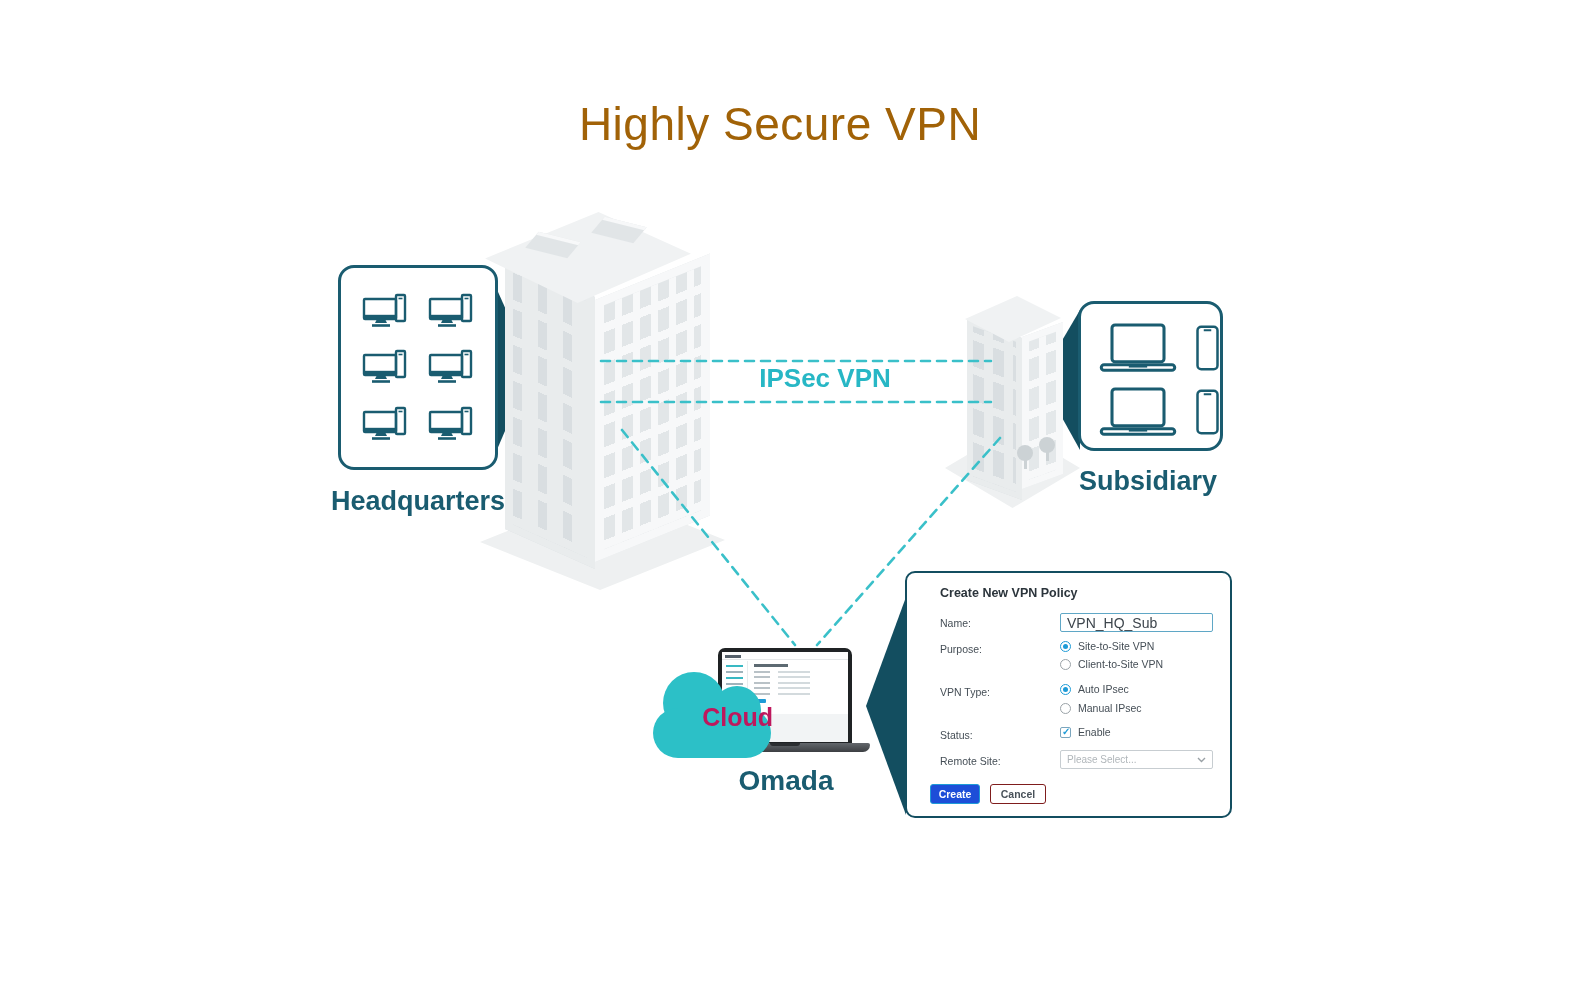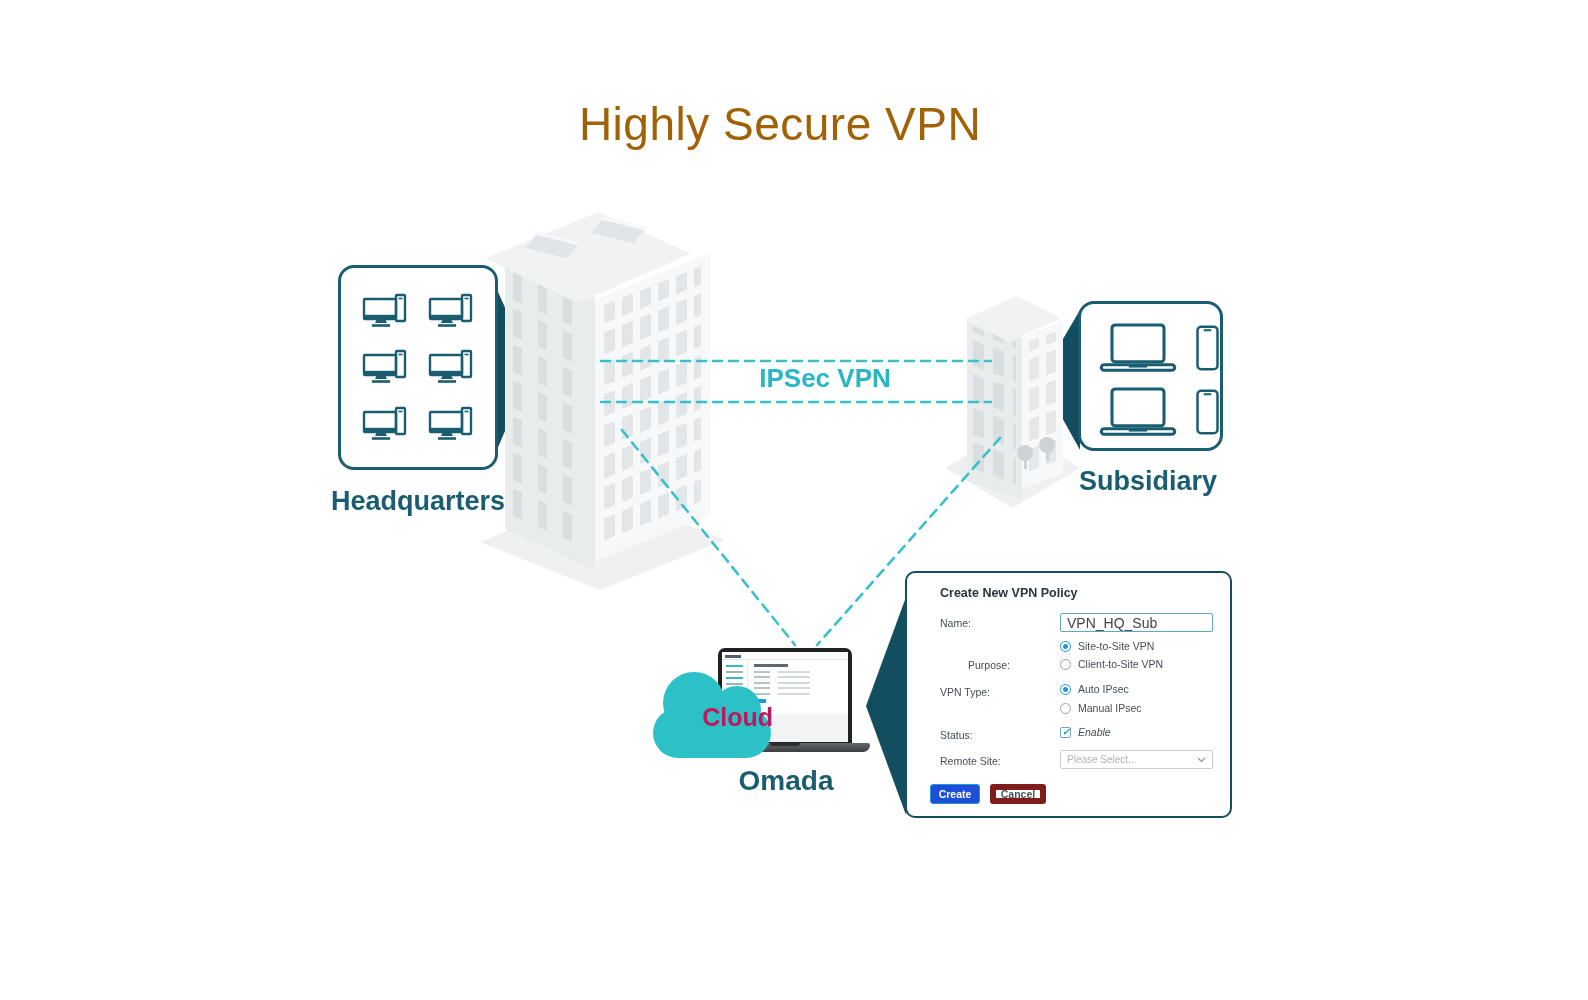--- a/index.html
+++ b/index.html
@@ -117,21 +117,21 @@
   .radio.on::after { content:""; position:absolute; left:2px; top:2px; width:5px; height:5px; border-radius:50%; background:#1e9bd7; }
   .check-row { position:absolute; left:153px; display:flex; align-items:center; gap:7px; }
   .checkbox { width:11px; height:11px; border:1px solid #7ba6be; border-radius:2px; background:#fff; position:relative; }
   .checkbox.on::after { content:"\2713"; position:absolute; left:1px; top:-2px; font-size:10px; font-weight:700; color:#1e9bd7; }
   .dlg-select { position:absolute; left:153px; top:177px; width:153px; height:19px; border:1px solid #c7cdd1;
     border-radius:2px; display:flex; align-items:center; padding:0 6px; color:#b0b6ba; font-size:10px; background:#fff; }
   .dlg-select .chev { margin-left:auto; color:#9aa1a6; }
   .btn { position:absolute; top:211px; height:20px; border-radius:3px; font-size:10.5px; font-weight:700;
     display:flex; align-items:center; justify-content:center; cursor:default; font-family:"Liberation Sans",sans-serif; }
   .btn-create { left:23px; width:50px; background:#1d4ed8; color:#fff; border:1px solid #1e9bd7; }
-  .btn-cancel { left:83px; width:56px; background:#fff; color:#49525a; border:6px solid #7f1d1d; }
+  .btn-cancel { left:83px; width:56px; background:#fff; color:#49525a; border:1px solid #7f1d1d; }
 </style>
 </head>
 <body>
 
 <div id="canvas">
 
   <div class="main-title">Highly Secure VPN</div>
 
   <div class="pointer" style="left:490px; top:272px;">
     <svg width="44" height="196" viewBox="0 0 44 196">
@@ -324,42 +324,42 @@
         <polygon points="42,2 2,111 42,220" fill="#134e60"></polygon>
       </svg>
   </div>
 
   <div class="dialog">
     <div class="dlg-title">Create New VPN Policy</div>
 
     <div class="dlg-label" style="top:44px;">Name:</div>
     <input class="dlg-input" type="text" value="VPN_HQ_Sub" style="">
 
-    <div class="dlg-label" style="top:86px;margin-left:28px;">Purpose:</div>
+    <div class="dlg-label" style="top:70px;">Purpose:</div>
     <div class="radio-row" style="top:67px;">
       <span class="radio on"></span>
       <span>Site-to-Site VPN</span>
     </div>
     <div class="radio-row" style="top:85px;">
       <span class="radio"></span>
       <span>Client-to-Site VPN</span>
     </div>
 
     <div class="dlg-label" style="top:113px;">VPN Type:</div>
     <div class="radio-row" style="top:110px;align-items:center;">
       <span class="radio on"></span>
       <span>Auto IPsec</span>
     </div>
     <div class="radio-row" style="top:129px;">
       <span class="radio"></span>
       <span>Manual IPsec</span>
     </div>
 
     <div class="dlg-label" style="top:156px;">Status:</div>
-    <div class="check-row" style="top:153px;font-style:italic;">
+    <div class="check-row" style="top:153px;">
       <span class="checkbox on"></span>
       <span>Enable</span>
     </div>
 
     <div class="dlg-label" style="top:182px;">Remote Site:</div>
     <div class="dlg-select">
       <span>Please Select...</span>
       <span class="chev">
         <svg width="9" height="6" viewBox="0 0 9 6" fill="none" stroke="#9aa1a6" stroke-width="1.4">
             <polyline points="1,1 4.5,4.5 8,1"></polyline>

